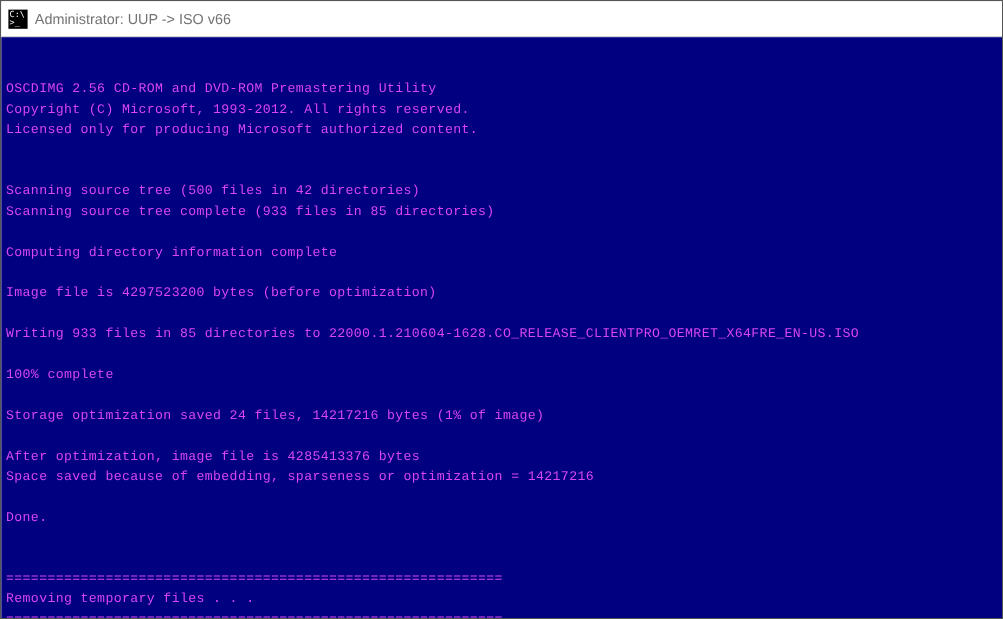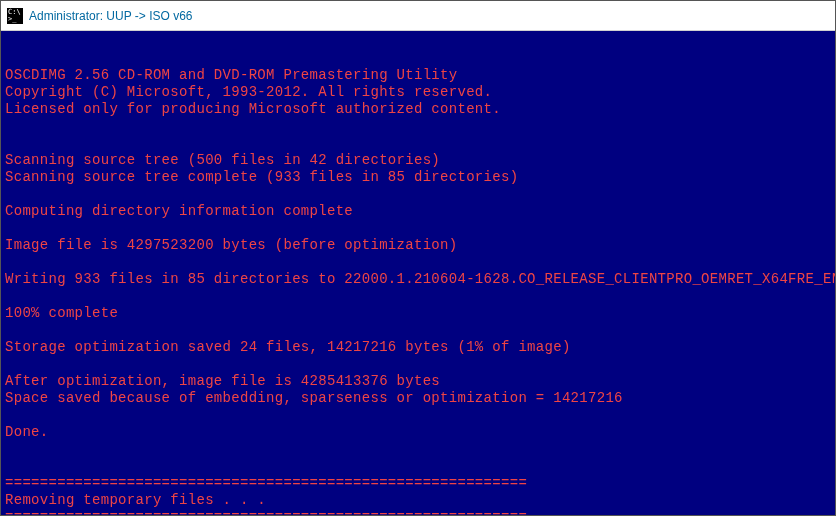--- a/index.html
+++ b/index.html
@@ -48,29 +48,29 @@
       color: #fff;
       font-family: Consolas, monospace;
       font-size: 7px;
       position: absolute;
       bottom: 1px;
       left: 1px;
       line-height: 7px;
     }
     .titlebar-title {
       font-size: 12px;
-      color: #0369a1;
+      color: #737373;
     }
     .console {
       width: 100%;
       height: calc(100% - 30px);
       background: #000080;
-      color: #ef4444;
+      color: #d946ef;
       font-family: Consolas, "Courier New", monospace;
-      font-size: 14px;
+      font-size: 11px;
       line-height: 17px;
       padding: 2px 4px;
       white-space: pre;
       overflow: hidden;
       position: relative;
       letter-spacing: 0.3px;
     }
     .line {
       display: block;
       min-height: 17px;

